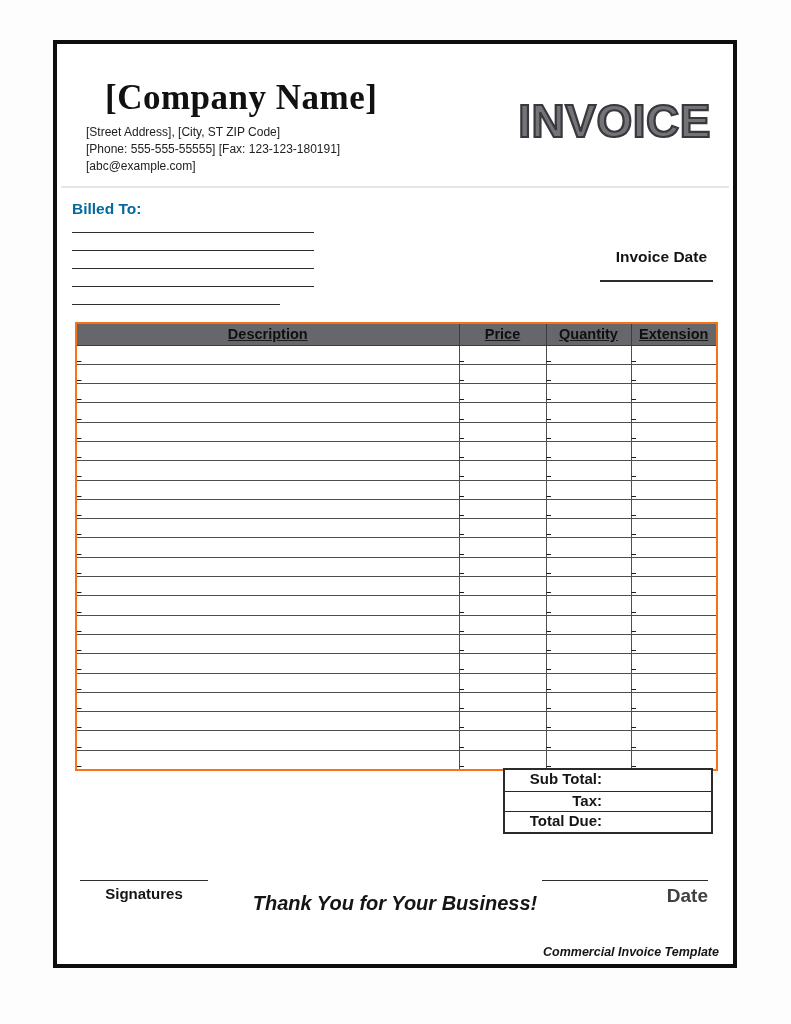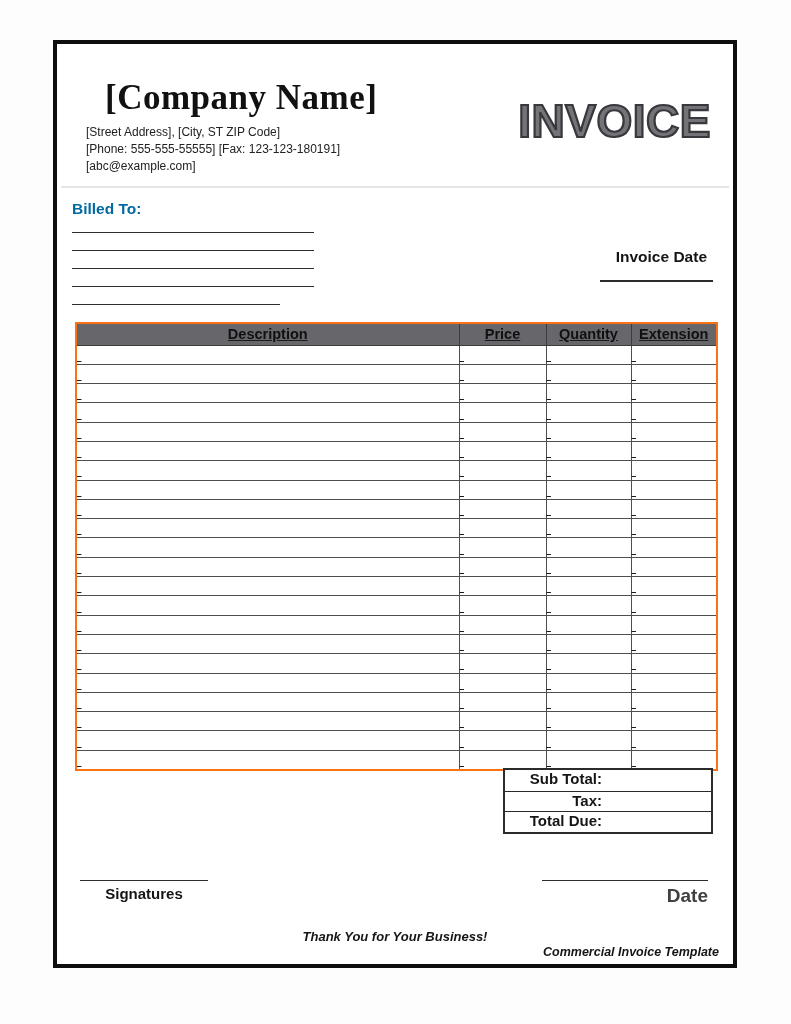--- a/index.html
+++ b/index.html
@@ -134,23 +134,23 @@
     position: absolute; left: 485px; top: 836px; width: 166px;
     border-top: 1.6px solid #2c2c2c;
   }
   .date-label {
     position: absolute; left: 485px; top: 841px; width: 166px;
     text-align: right; font-size: 19px; font-weight: bold; color: #404040;
   }
 
   
   .footer-thanks {
-    position: absolute; left: 0; right: 0; top: 885px;
+    position: absolute; left: 0; right: 0; top: 848px;
     text-align: center;
-    font-size: 13px; font-weight: bold; font-style: italic; color: #151515;
+    font-size: 20px; font-weight: bold; font-style: italic; color: #151515;
   }
   .footer-template {
     position: absolute; right: 14px; top: 901px;
     font-size: 12.5px; font-weight: bold; font-style: italic; color: #151515;
   }
 </style>
 </head>
 <body>
 
 <div class="page">

